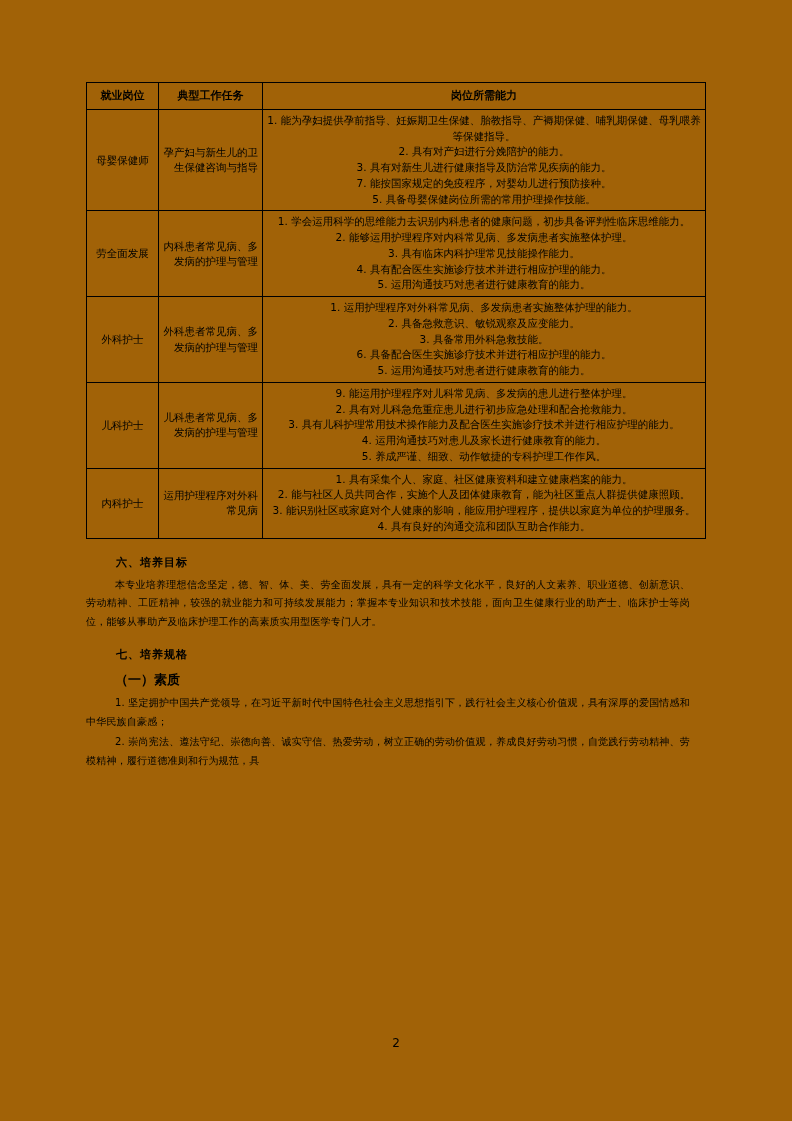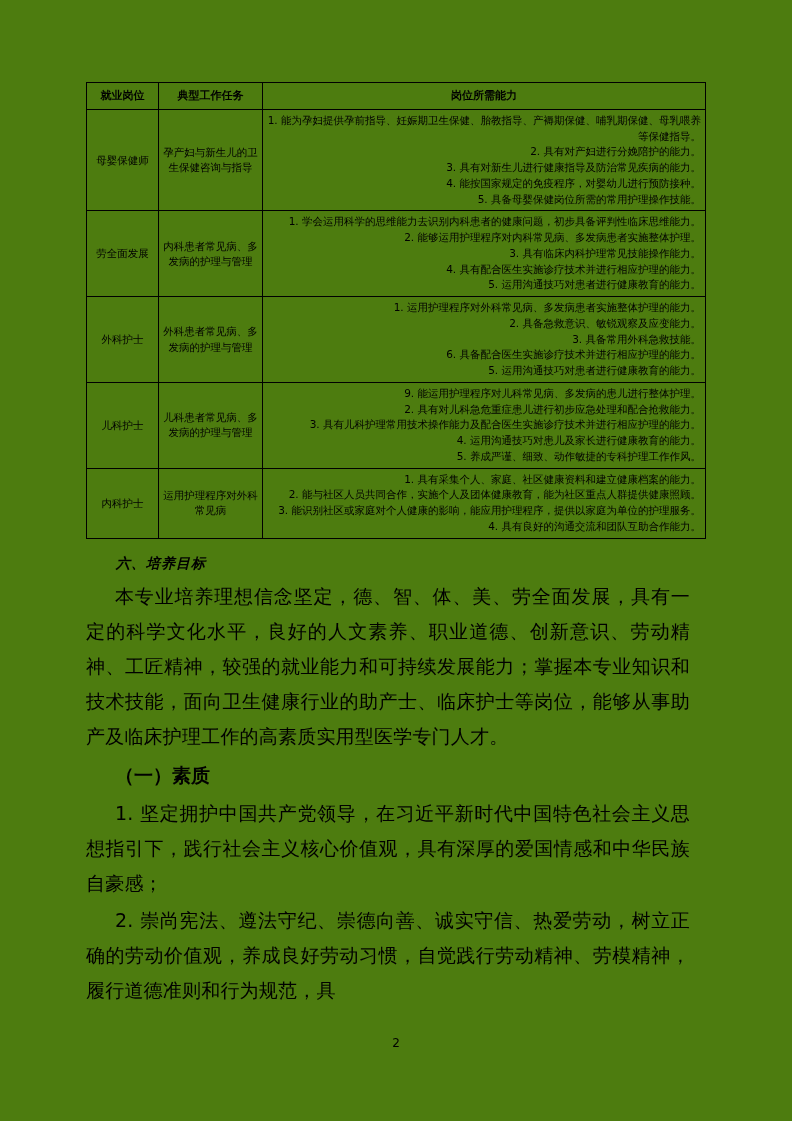--- a/index.html
+++ b/index.html
@@ -3,21 +3,21 @@
 <meta charset="utf-8">
 <style>
   html, body {
     margin: 0;
     padding: 0;
     background: #f0f0f0;
   }
   .page {
     width: 792px;
     height: 1121px;
-    background: #4d7c0f;
+    background: #a16207;
     position: relative;
     margin: 0 auto;
     box-sizing: border-box;
     font-family: "DejaVu Sans", "Liberation Sans", sans-serif;
     color: #000;
     overflow: hidden;
   }
   .content {
     position: absolute;
     left: 86px;
@@ -42,50 +42,49 @@
     font-size: 11px;
     padding: 5px 4px;
   }
   .col-post { width: 72px; }
   .col-task { width: 104px; }
   td.post-cell {
     text-align: center;
     font-weight: normal;
   }
   td.task-cell {
-    text-align: center;
+    text-align: right;
     vertical-align: middle;
   }
   td.ability-cell {
-    text-align: right;
+    text-align: center;
     vertical-align: top;
     line-height: 1.5;
     padding: 4px 5px;
   }
   td.ability-cell div {
     text-indent: 0;
   }
   h2.section {
-    font-size: 14px;
+    font-size: 11px;
     font-weight: bold;
     margin: 16px 0 6px 0;
     text-indent: 30px;
     letter-spacing: 1px;
-    font-style: italic;
   }
   p.body {
-    font-size: 19px;
+    font-size: 10px;
     line-height: 1.85;
     margin: 0 16px 2px 0;
     text-indent: 29px;
     text-align: justify;
     letter-spacing: 0.2px;
   }
   p.sub {
-    font-size: 19px;
+    font-size: 13px;
     font-weight: bold;
     line-height: 1.85;
     margin: 4px 0 2px 0;
     text-indent: 29px;
   }
   .page-number {
     position: absolute;
     left: 0;
     right: 0;
     top: 1036px;
@@ -113,21 +112,21 @@
         </tr>
       </thead>
       <tbody>
         <tr>
           <td class="post-cell">母婴保健师</td>
           <td class="task-cell">孕产妇与新生儿的卫生保健咨询与指导</td>
           <td class="ability-cell">
             <div>1. 能为孕妇提供孕前指导、妊娠期卫生保健、胎教指导、产褥期保健、哺乳期保健、母乳喂养等保健指导。</div>
             <div>2. 具有对产妇进行分娩陪护的能力。</div>
             <div>3. 具有对新生儿进行健康指导及防治常见疾病的能力。</div>
-            <div>4. 能按国家规定的免疫程序，对婴幼儿进行预防接种。</div>
+            <div>7. 能按国家规定的免疫程序，对婴幼儿进行预防接种。</div>
             <div>5. 具备母婴保健岗位所需的常用护理操作技能。</div>
           </td>
         </tr>
         <tr>
           <td class="post-cell">劳全面发展</td>
           <td class="task-cell">内科患者常见病、多发病的护理与管理</td>
           <td class="ability-cell">
             <div>1. 学会运用科学的思维能力去识别内科患者的健康问题，初步具备评判性临床思维能力。</div>
             <div>2. 能够运用护理程序对内科常见病、多发病患者实施整体护理。</div>
             <div>3. 具有临床内科护理常见技能操作能力。</div>
@@ -166,20 +165,21 @@
             <div>3. 能识别社区或家庭对个人健康的影响，能应用护理程序，提供以家庭为单位的护理服务。</div>
             <div>4. 具有良好的沟通交流和团队互助合作能力。</div>
           </td>
         </tr>
       </tbody>
     </table>
 
     <h2 class="section">六、培养目标</h2>
     <p class="body">本专业培养理想信念坚定，德、智、体、美、劳全面发展，具有一定的科学文化水平，良好的人文素养、职业道德、创新意识、劳动精神、工匠精神，较强的就业能力和可持续发展能力；掌握本专业知识和技术技能，面向卫生健康行业的助产士、临床护士等岗位，能够从事助产及临床护理工作的高素质实用型医学专门人才。</p>
 
+    <h2 class="section">七、培养规格</h2>
 
     <p class="sub">（一）素质</p>
     <p class="body">1. 坚定拥护中国共产党领导，在习近平新时代中国特色社会主义思想指引下，践行社会主义核心价值观，具有深厚的爱国情感和中华民族自豪感；</p>
     <p class="body">2. 崇尚宪法、遵法守纪、崇德向善、诚实守信、热爱劳动，树立正确的劳动价值观，养成良好劳动习惯，自觉践行劳动精神、劳模精神，履行道德准则和行为规范，具</p>
 
   </div>
 
   <div class="page-number">2</div>
 </div>
 

